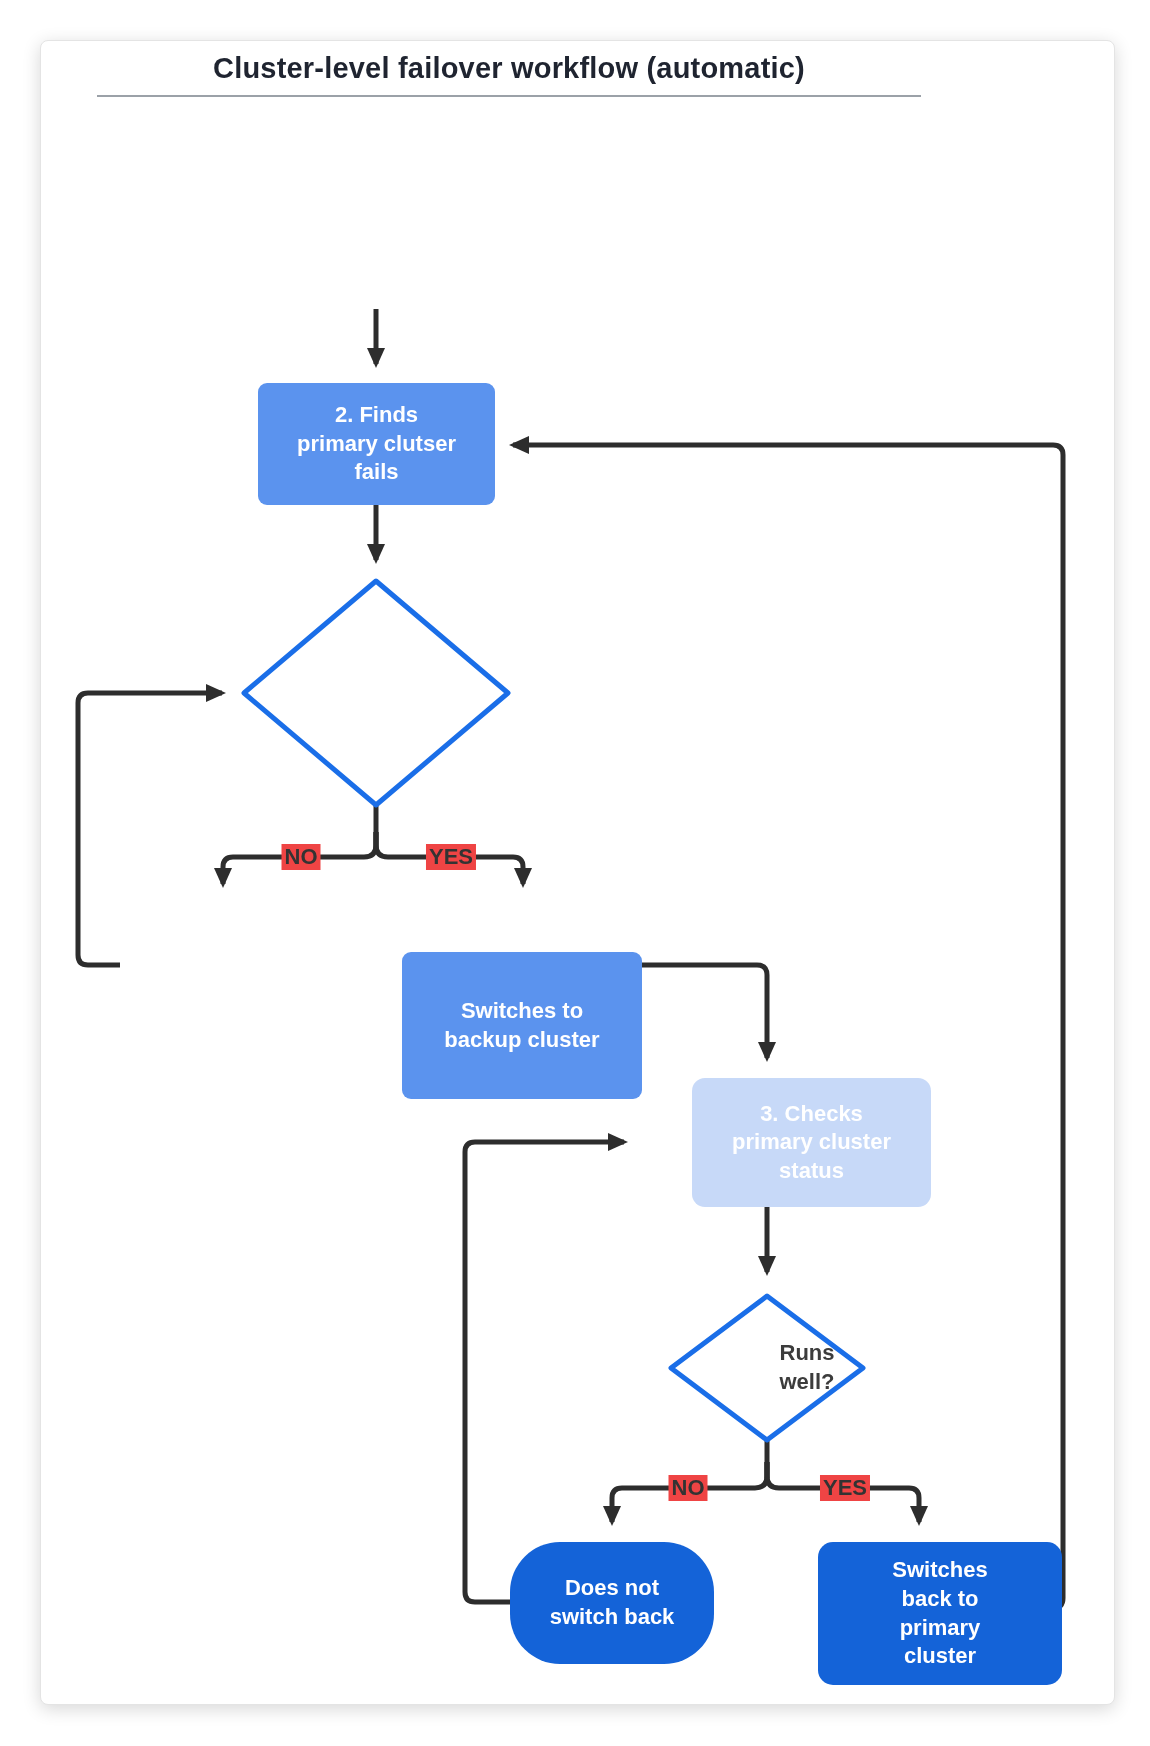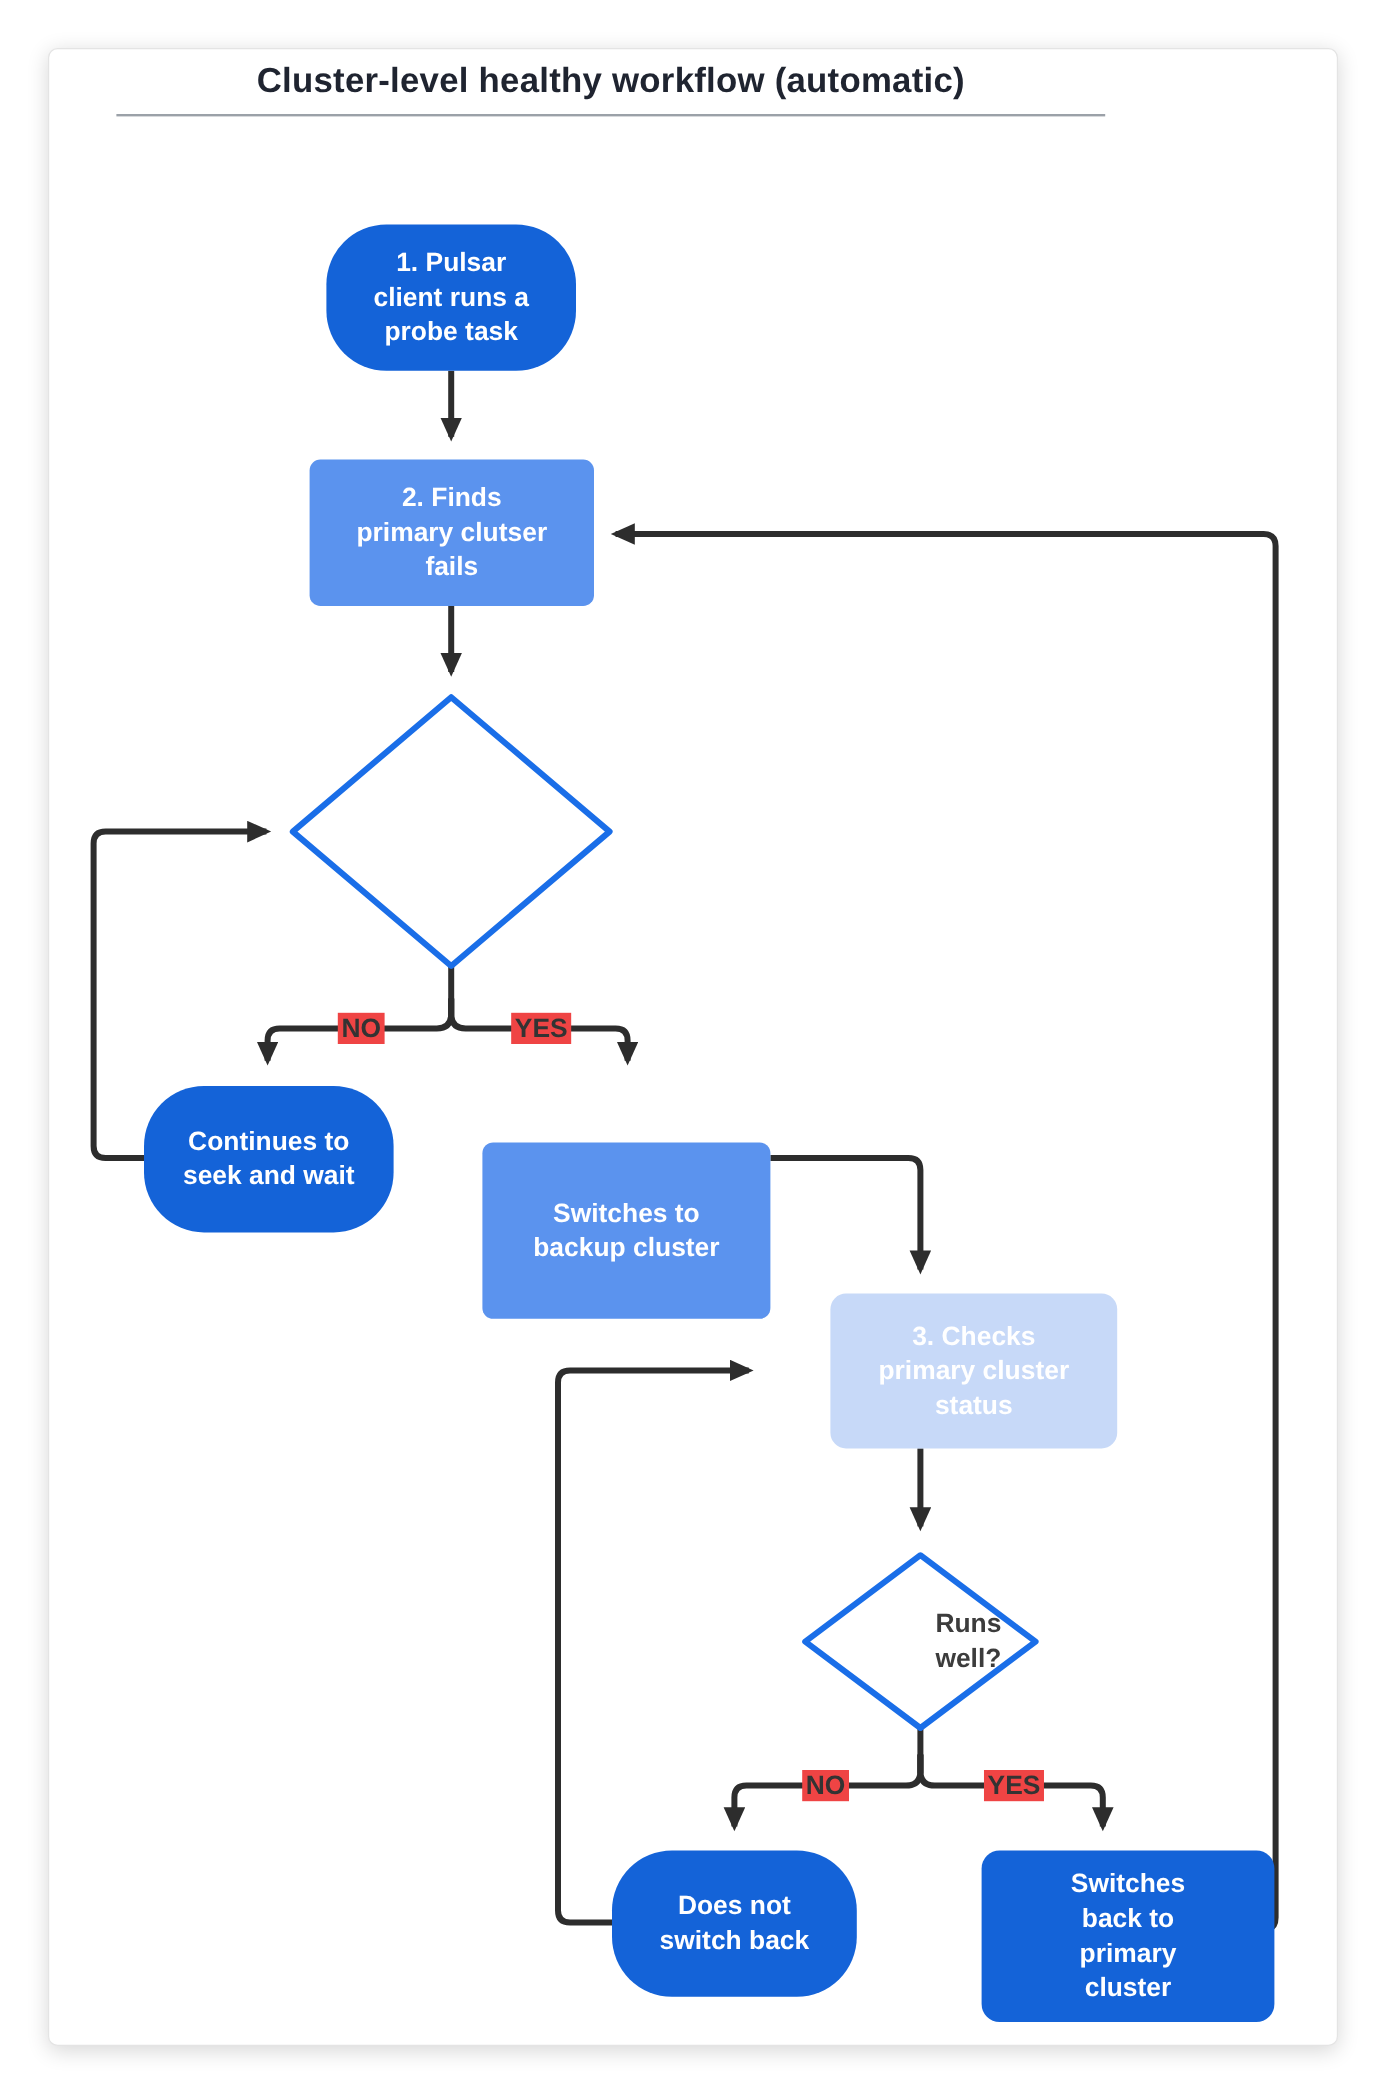--- a/index.html
+++ b/index.html
@@ -52,21 +52,21 @@
   }
 </style>
 </head>
 <body>
 
 <div class="canvas">
 
   <div class="card"></div>
 
   <div class="title-wrap">
-    <div class="page-title">Cluster-level healthy workflow (automatic)</div>
+    <div class="page-title">Cluster-level failover workflow (automatic)</div>
     <div class="title-underline"></div>
   </div>
 
   <svg class="flow" width="1150" height="1746" viewBox="0 0 1150 1746">
     <defs>
       <marker id="arrow" markerUnits="userSpaceOnUse" markerWidth="22" markerHeight="22" refX="16" refY="9" orient="auto">
         <path d="M0,0 L20,9 L0,18 Z" fill="#2d2d2d"></path>
       </marker>
     </defs>
 
@@ -93,37 +93,28 @@
     <path class="edge" marker-end="url(#arrow)" d="M 767 1462 L 767 1476 Q 767 1488 779 1488 L 909 1488 Q 919 1488 919 1498 L 919 1522"></path>
 
     <path class="edge" marker-end="url(#arrow)" d="M 510 1602 L 475 1602 Q 465 1602 465 1592 L 465 1152 Q 465 1142 475 1142 L 624 1142"></path>
 
     <path class="edge" marker-end="url(#arrow)" d="M 1020 1608 L 1053 1608 Q 1063 1608 1063 1598 L 1063 455 Q 1063 445 1053 445 L 513 445"></path>
 
     <polygon class="diamond" points="376,581 508,693 376,805 244,693"></polygon>
     <polygon class="diamond" points="767,1296 863,1368 767,1440 671,1368"></polygon>
   </svg>
 
-  <div class="node pill" style="left:272px;top:187px;width:208px;height:122px;">
-    <div class="node-label">1. Pulsar
-client runs a
-probe task</div>
-  </div>
 
   <div class="node rect" style="left:258px;top:383px;width:237px;height:122px;">
     <div class="node-label">2. Finds
 primary clutser
 fails</div>
   </div>
 
 
-  <div class="node pill" style="left:120px;top:905px;width:208px;height:122px;">
-    <div class="node-label">Continues to
-seek and wait</div>
-  </div>
 
   <div class="node rect" style="left:402px;top:952px;width:240px;height:147px;text-align:center;">
     <div class="node-label">Switches to
 backup cluster</div>
   </div>
 
   <div class="node rect-light" style="left:648px;top:1078px;width:239px;height:129px;margin-left:44px;">
     <div class="node-label">3. Checks
 primary cluster
 status</div>

